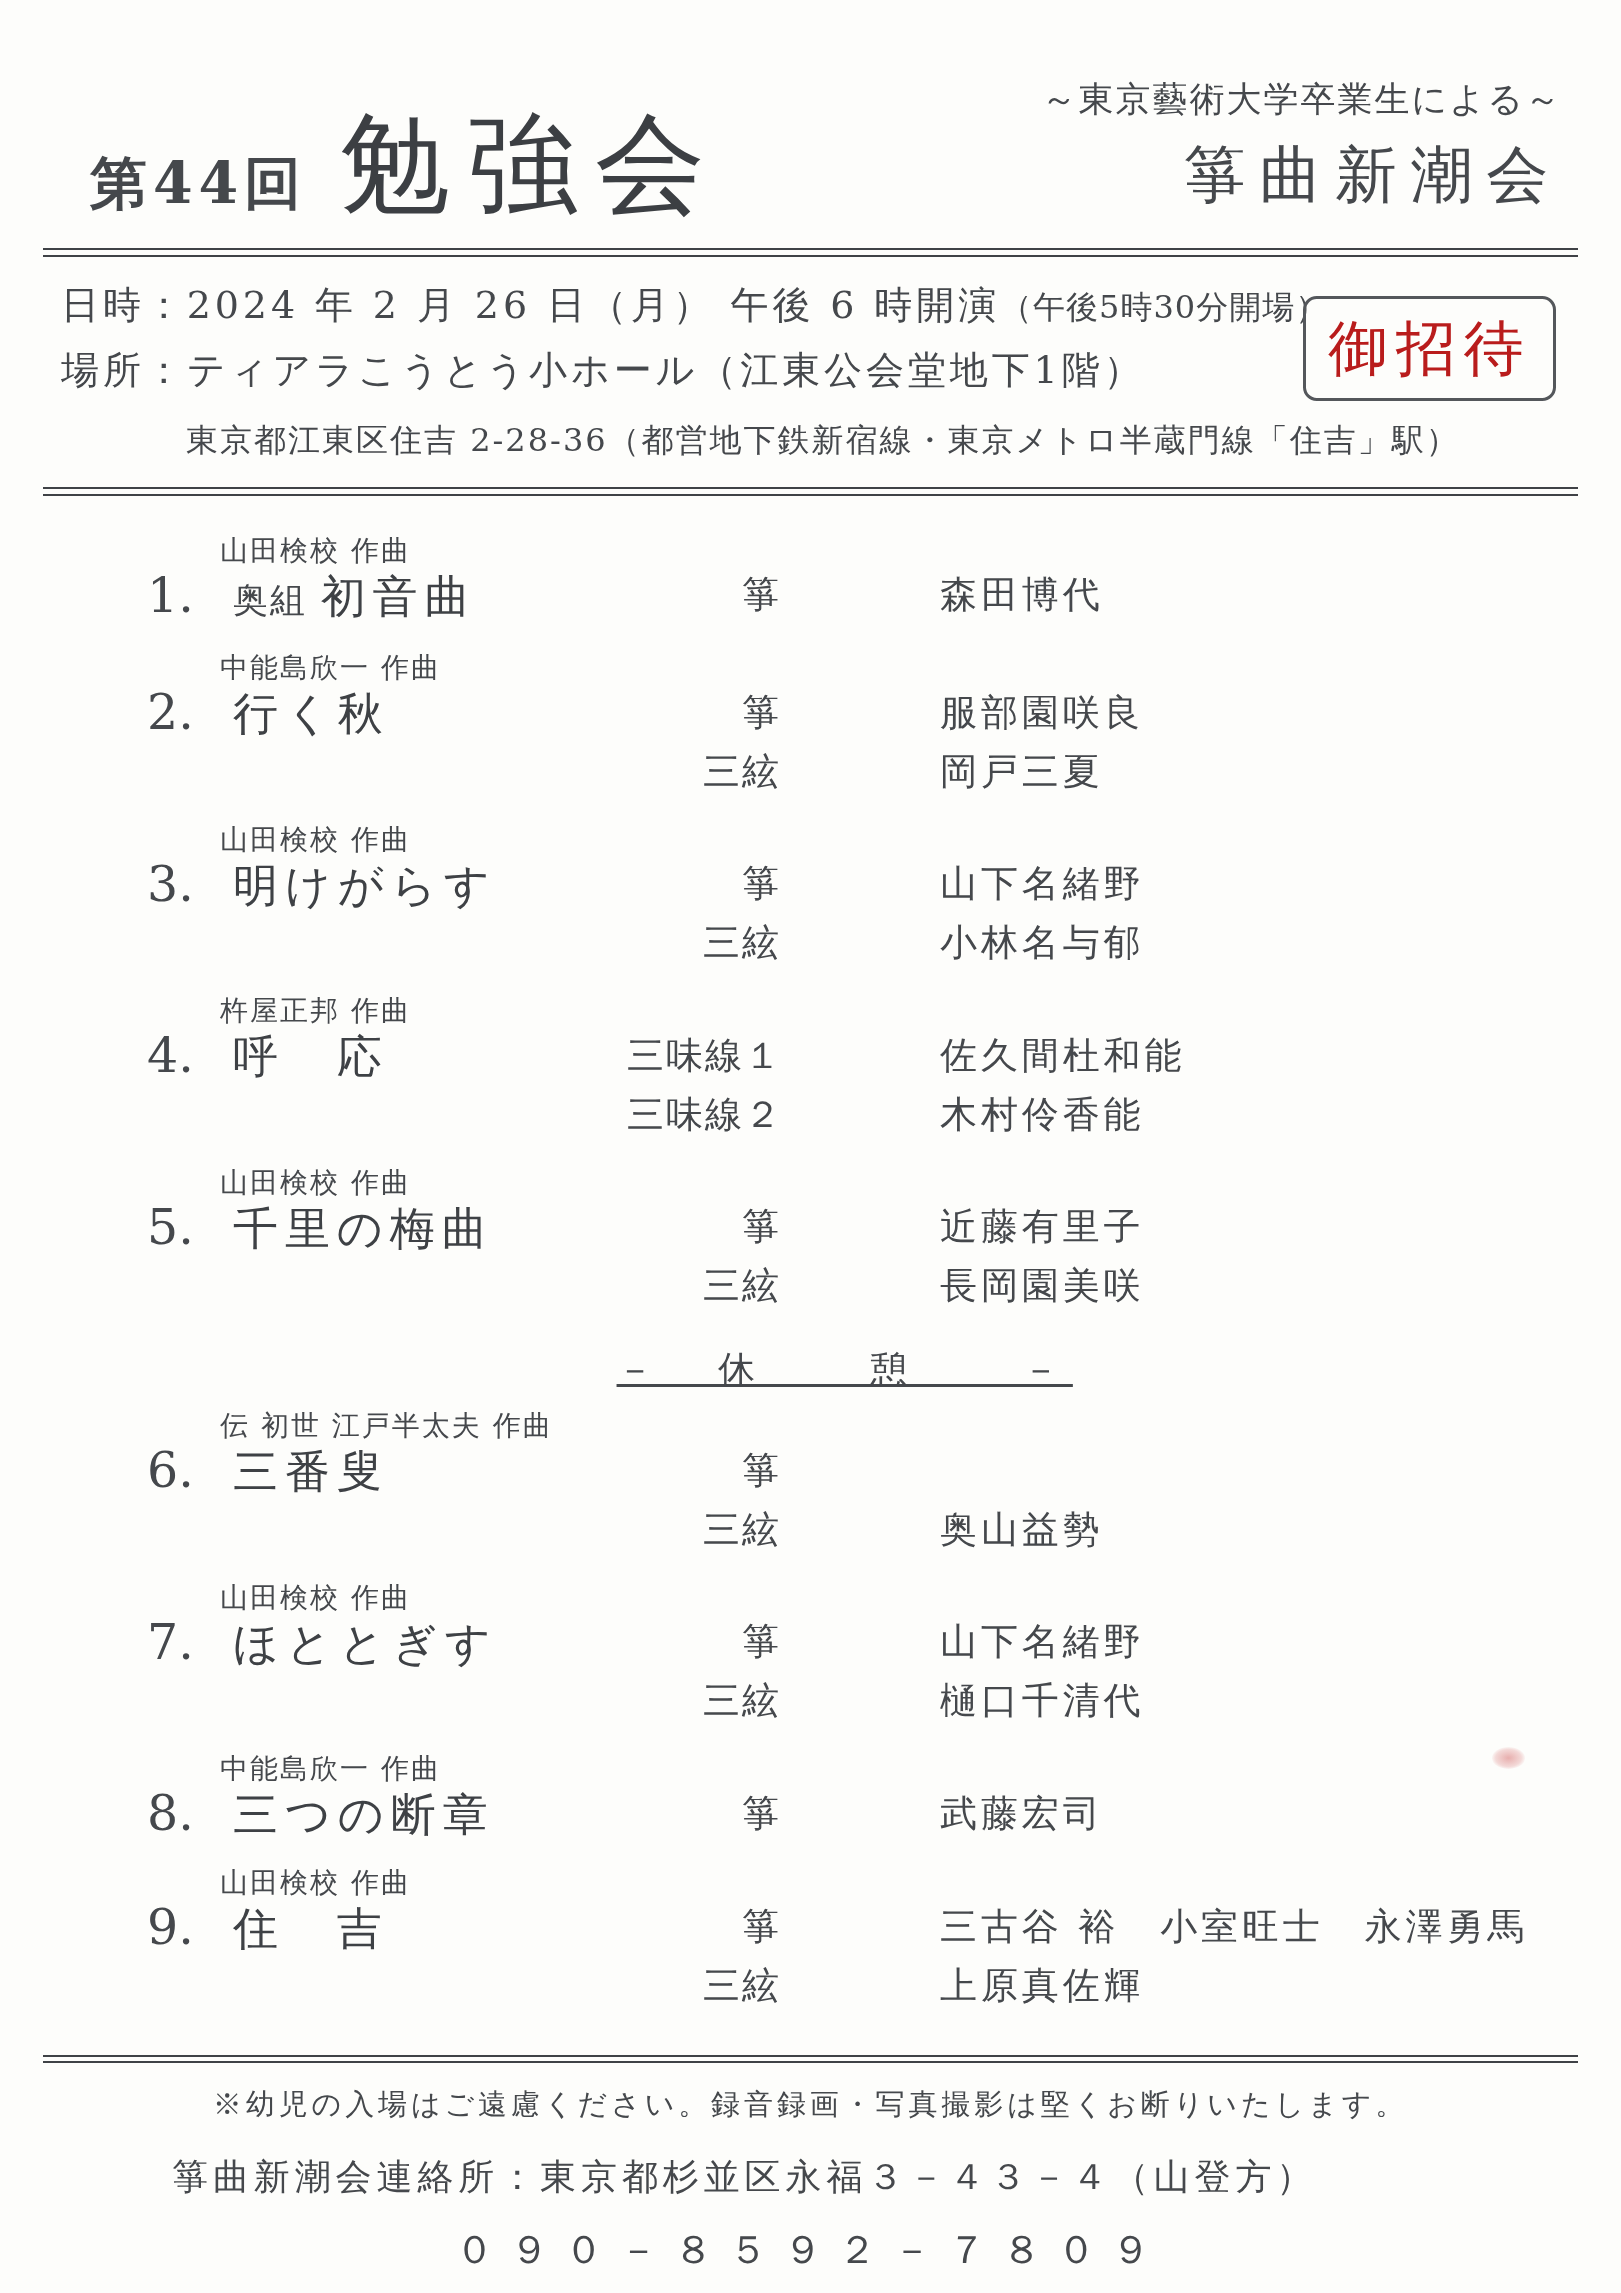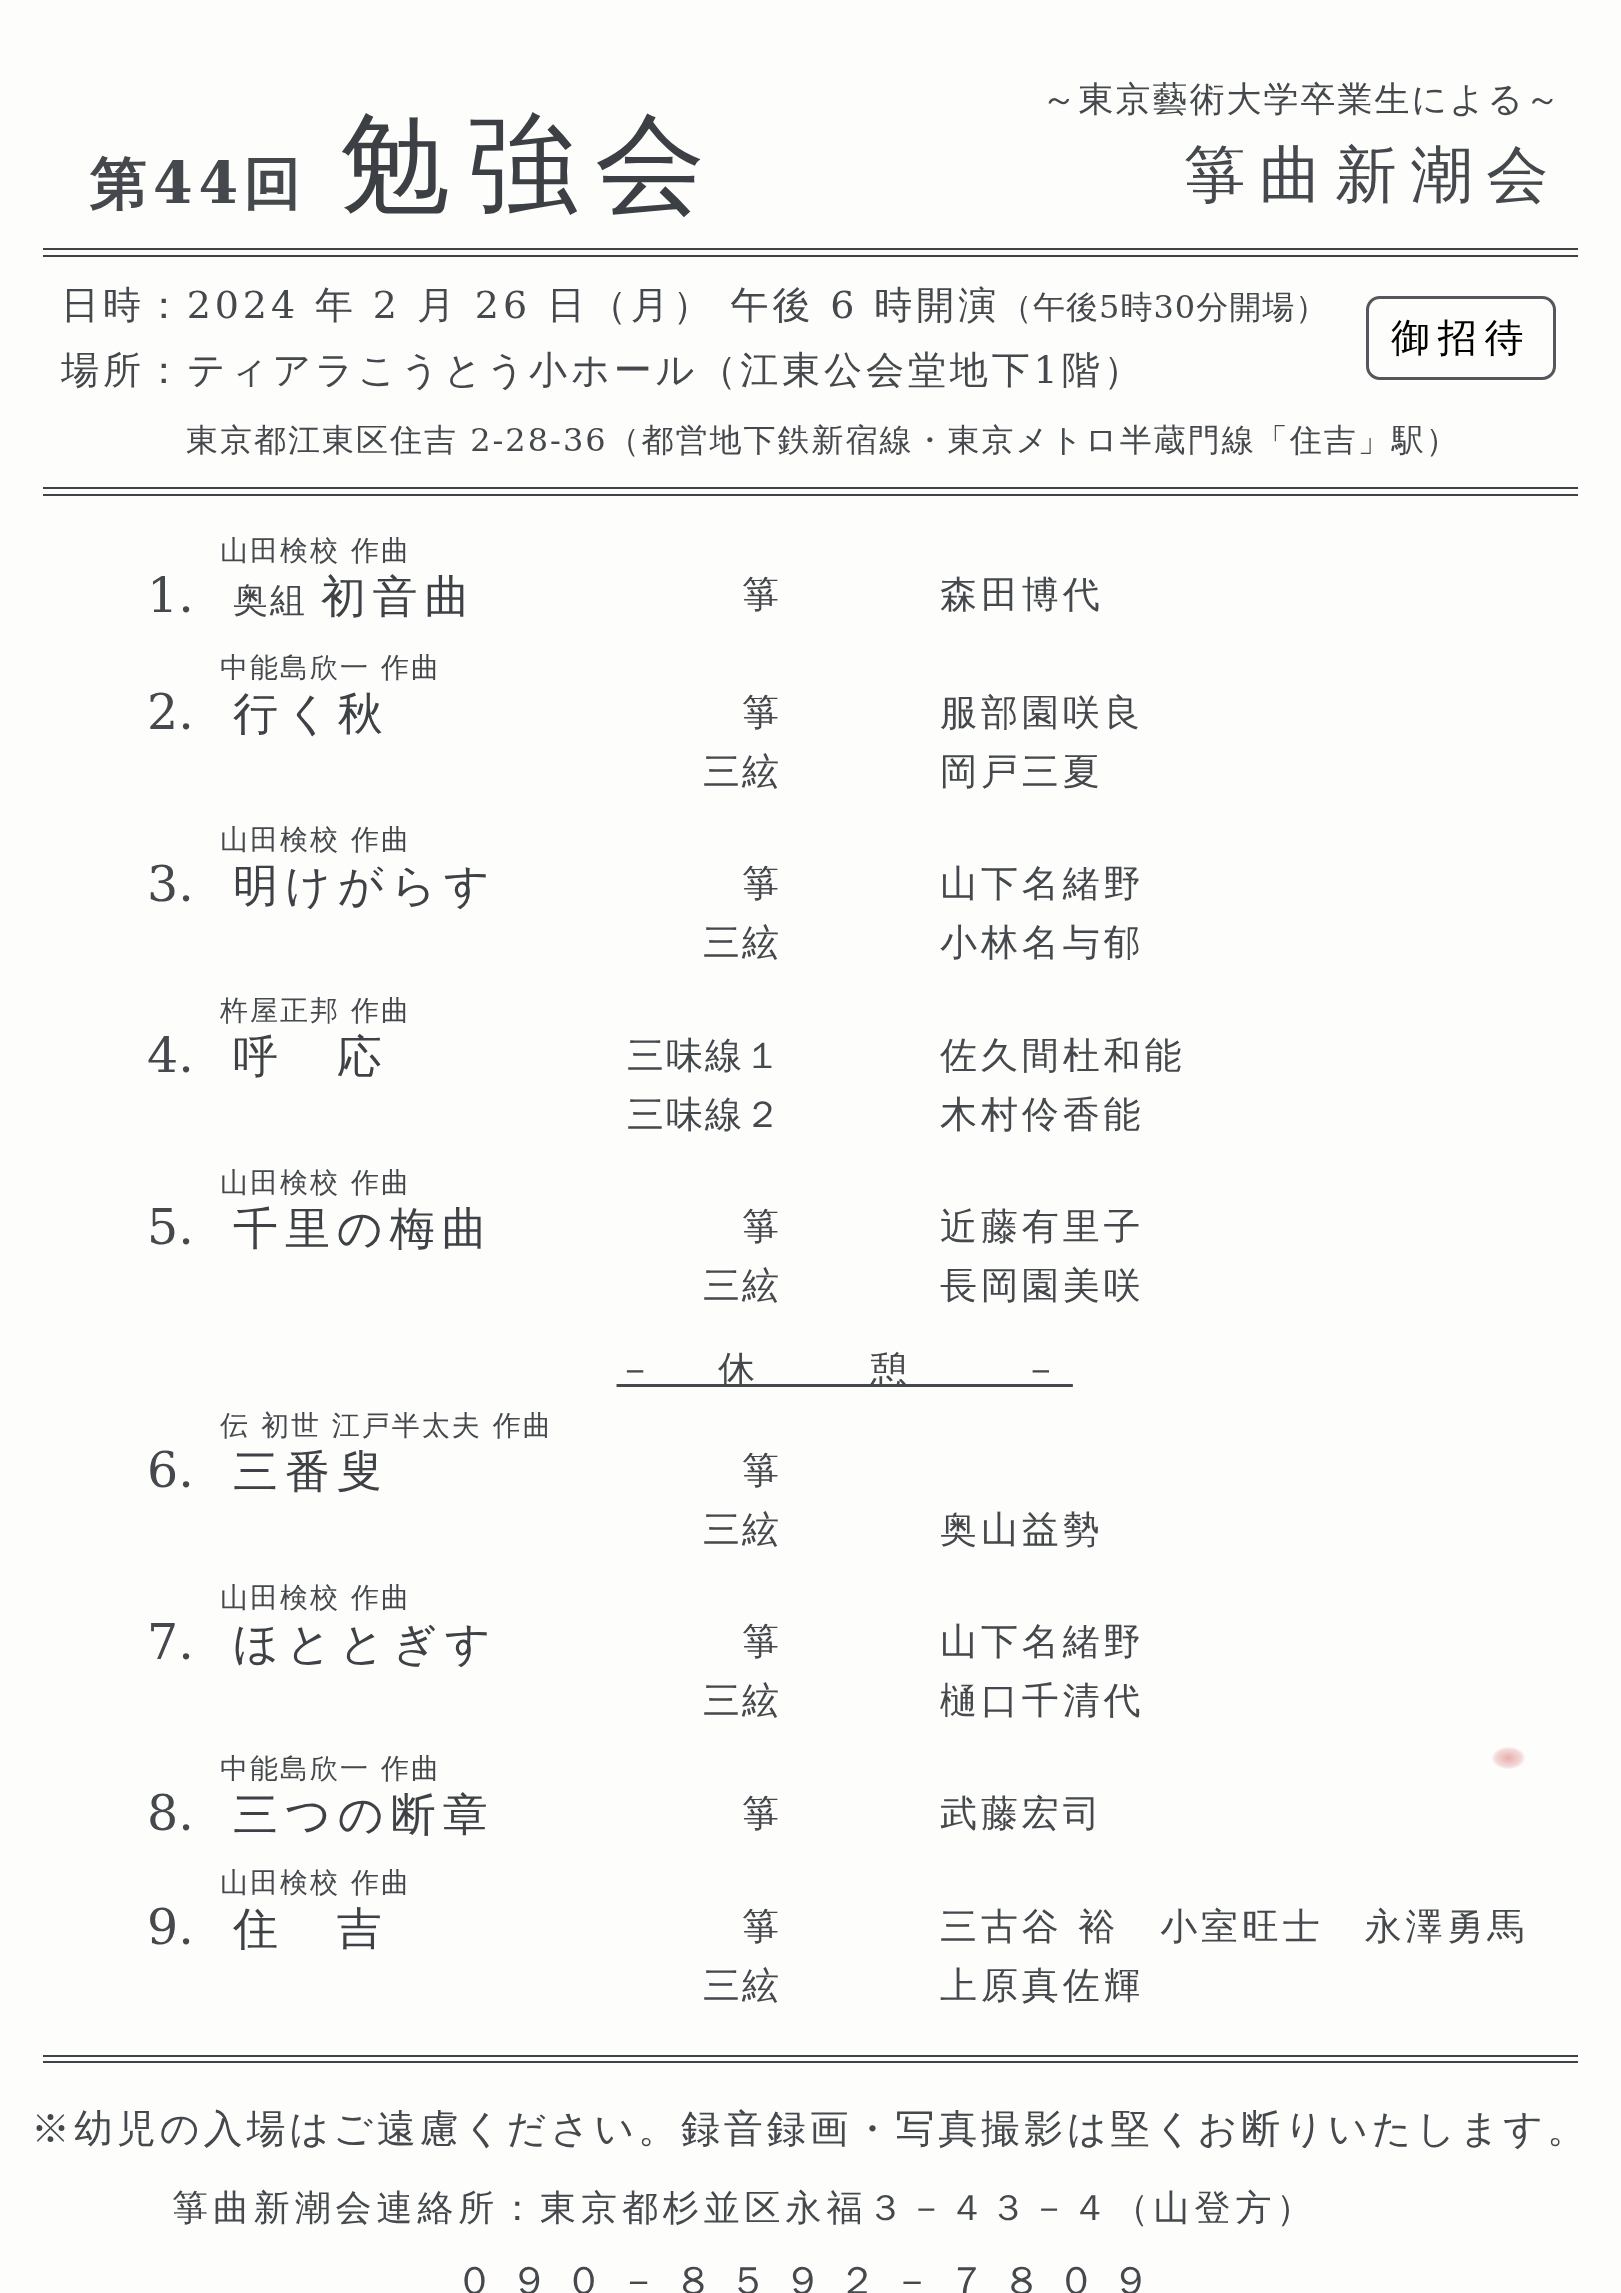--- a/index.html
+++ b/index.html
@@ -35,43 +35,43 @@
   .rule.r3{}
   
   .info{position:relative;padding:29px 59px 25.5px 61px;}
   .info-line{font-size:38px;letter-spacing:3.9px;line-height:1;margin-bottom:27.4px;white-space:nowrap;}
   .info-note{font-size:32px;letter-spacing:1px;}
   .info-address{font-size:32px;letter-spacing:2px;line-height:1;margin:35px 0 5.9px 125px;white-space:nowrap;}
   .invite-box{
     position:absolute;top:39px;right:65px;
     border:3.9px solid #54575b;border-radius:13.7px;
     padding:19.6px 21.6px;
-    font-size:39px;letter-spacing:7.8px;line-height:1;
-    color:#000000;
+    font-size:60px;letter-spacing:7.8px;line-height:1;
+    color:#b91c1c;
   }
   
   .program{padding:15.7px 59px 0 147px;}
   .item{margin-top:22.5px;}
   .composer{font-size:28px;letter-spacing:2px;line-height:31px;margin-left:73px;white-space:nowrap;}
   .item-main{display:flex;align-items:flex-start;}
   .title-cell{width:480px;line-height:59px;white-space:nowrap;display:flex;align-items:baseline;}
   .no{font-size:49px;min-width:86px;display:inline-block;}
   .tprefix{font-size:35px;letter-spacing:2px;margin-right:13.7px;}
   .ttl{font-size:45px;letter-spacing:6.9px;color:#3e4145;text-align:center;}
   .rows{flex:1;}
   .prow{display:flex;align-items:center;height:59px;}
   .part{width:154px;text-align:right;font-size:37px;letter-spacing:2px;white-space:nowrap;}
   .perf{margin-left:159px;font-size:37px;letter-spacing:3.9px;white-space:nowrap;}
   .intermission{
     text-align:center;font-size:37px;letter-spacing:13.7px;
     margin:35px 0 9.8px -19.6px;line-height:1;text-decoration:underline;
   }
   
   .footer{margin-top:39px;}
-  .foot-note{font-size:39px;letter-spacing:3.9px;text-align:center;margin-top:39px;white-space:nowrap;}
+  .foot-note{font-size:29px;letter-spacing:3.9px;text-align:center;margin-top:22px;white-space:nowrap;}
   .foot-contact{font-size:36px;letter-spacing:4.9px;margin:27.4px 0 0 172px;white-space:nowrap;}
   .foot-phone{font-size:39px;letter-spacing:15.7px;text-align:center;margin-top:21.6px;white-space:nowrap;}
   
   .smudge{
     position:absolute;left:1492px;top:1747px;width:33px;height:21.6px;
     border-radius:50%;
     background:radial-gradient(ellipse at center,rgba(214,110,110,.55) 0%,rgba(214,110,110,.25) 55%,rgba(214,110,110,0) 75%);
   }
 </style>
 </head>

